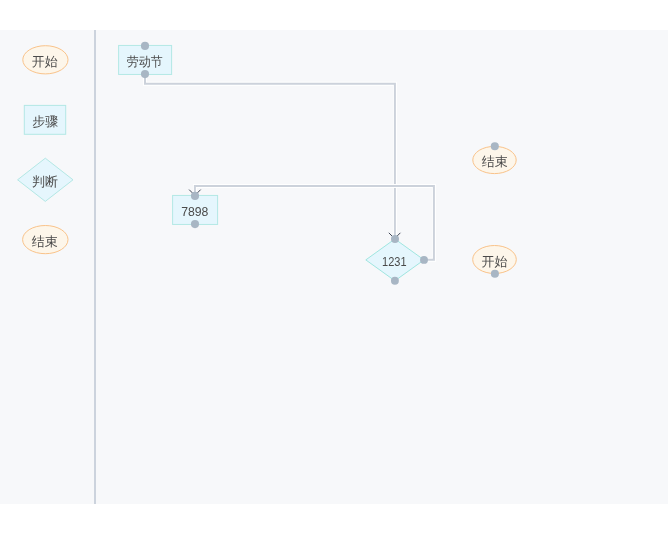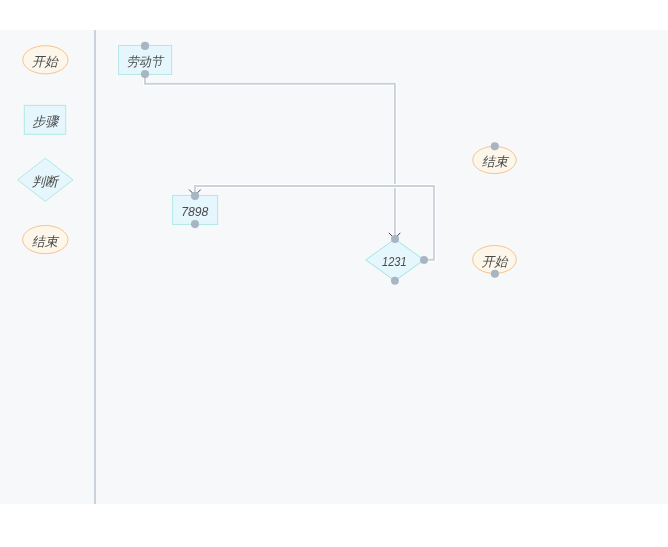--- a/index.html
+++ b/index.html
@@ -1,18 +1,18 @@
 <!DOCTYPE html>
 <html><head>
 <meta charset="utf-8">
 <title>Flowchart Editor</title>
 <style>
   html,body{margin:0;padding:0;background:#ffffff;}
   body{font-family:"Liberation Sans","DejaVu Sans",sans-serif;}
-  #app{position:relative;width:668px;height:504px;overflow:hidden;isolation:isolate;font-style:italic;}
+  #app{position:relative;width:668px;height:504px;overflow:hidden;isolation:isolate;}
   #stage{position:absolute;left:0;top:30px;width:668px;height:500px;background:#f7f8fa;}
   #divider{position:absolute;left:94px;top:30px;width:1.5px;height:500px;background:#ccd3dd;}
   svg.layer{position:absolute;left:0;top:0;width:668px;height:547px;isolation:isolate;}
   .nodetext{font-size:13px;fill:#4a4a4a;}
   #aa-fix{position:absolute;left:0;top:0;width:1px;height:1px;mix-blend-mode:multiply;background:rgba(255,255,255,0);pointer-events:none;}
   svg text{-webkit-font-smoothing:antialiased;}
 </style>
 </head>
 <body>
 

